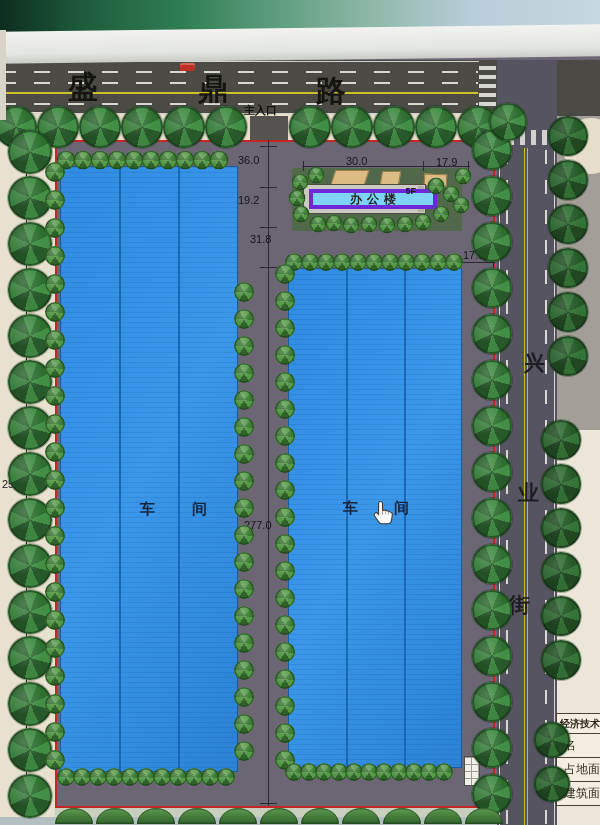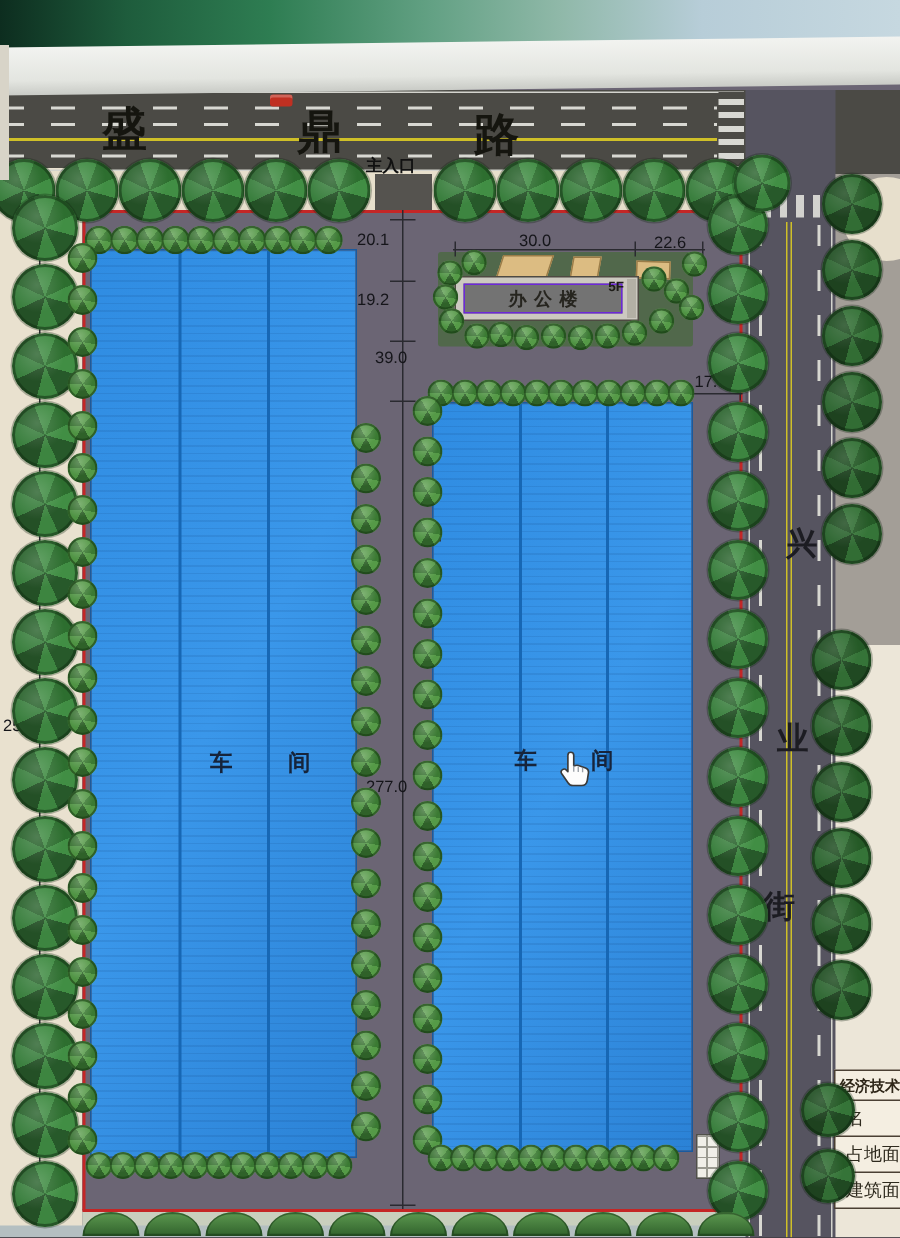--- a/index.html
+++ b/index.html
@@ -51,21 +51,21 @@
   .workshop{position:absolute;background:
       repeating-linear-gradient(180deg,rgba(8,40,90,.10) 0 1px,rgba(255,255,255,0) 1px 5px),
       linear-gradient(120deg,#2f8ce2,#3a97ea 50%,#2b82d6);
       border:1px solid #1a5a9e;box-sizing:border-box;}
   .vline{position:absolute;top:0;width:2px;height:100%;background:#1767b4;}
   .wlabel{position:absolute;font-size:15px;font-weight:bold;color:#16243b;line-height:1;}
   .doormark{position:absolute;background:#2e3138;}
 
   .lawn{left:292px;top:168px;width:170px;height:63px;background:#51684b;border-radius:2px;}
   .office{left:303px;top:184px;width:123px;height:30px;background:#ccc9c0;border:1px solid #4e4a42;box-sizing:border-box;}
-  .office-inner{position:absolute;left:5px;top:4px;width:106px;height:20px;background:#737373;border:1px solid #6d28d9;box-sizing:border-box;
+  .office-inner{position:absolute;left:5px;top:4px;width:128px;height:20px;background:#7dd3fc;border:4px solid #6d28d9;box-sizing:border-box;
      display:flex;align-items:center;justify-content:center;}
   .office-cap{position:absolute;right:1px;top:1px;width:6px;height:26px;background:#b3b0a5;}
   .office-label{font-size:12px;font-weight:bold;color:#26251f;letter-spacing:5px;text-indent:5px;}
   .floors{position:absolute;right:9px;top:1px;font-size:9px;font-weight:bold;color:#1d1c18;}
   .canopy{position:absolute;background:#dcbc82;border:1px solid #9a7c48;box-sizing:border-box;}
 
   
   .dline{position:absolute;background:#2a2a30;}
   .tick{position:absolute;background:#2a2a30;}
   .dimlabel{position:absolute;font-size:11px;color:#15151a;line-height:1;white-space:nowrap;}
@@ -171,31 +171,31 @@
 
   <div class="doormark" style="left:236px;top:402px;width:10px;height:4px;"></div>
   <div class="doormark" style="left:284px;top:357px;width:10px;height:4px;"></div>
 
   <div class="dline" style="left:268px;top:128px;width:1px;height:678px;"></div>
   <div class="tick" style="left:260px;top:146px;width:17px;height:1px;"></div>
   <div class="tick" style="left:260px;top:187px;width:17px;height:1px;"></div>
   <div class="tick" style="left:260px;top:227px;width:17px;height:1px;"></div>
   <div class="tick" style="left:260px;top:267px;width:17px;height:1px;"></div>
   <div class="tick" style="left:260px;top:803px;width:17px;height:1px;"></div>
-  <span class="dimlabel" style="left:238px;top:155px;">20.1</span>
+  <span class="dimlabel" style="left:238px;top:155px;">36.0</span>
   <span class="dimlabel" style="left:238px;top:195px;">19.2</span>
-  <span class="dimlabel" style="left:250px;top:234px;">39.0</span>
+  <span class="dimlabel" style="left:250px;top:234px;">31.8</span>
   <span class="dimlabel" style="left:244px;top:520px;">277.0</span>
 
   <div class="dline" style="left:302px;top:166px;width:168px;height:1px;"></div>
   <div class="tick" style="left:303px;top:161px;width:1px;height:10px;"></div>
   <div class="tick" style="left:423px;top:161px;width:1px;height:10px;"></div>
   <div class="tick" style="left:468px;top:161px;width:1px;height:10px;"></div>
   <span class="dimlabel" style="left:346px;top:156px;">30.0</span>
-  <span class="dimlabel" style="left:436px;top:157px;">22.6</span>
+  <span class="dimlabel" style="left:436px;top:157px;">17.9</span>
 
   <div class="dline" style="left:458px;top:262px;width:37px;height:1px;"></div>
   <div class="tick" style="left:458px;top:257px;width:1px;height:10px;"></div>
   <div class="tick" style="left:493px;top:257px;width:1px;height:10px;"></div>
   <span class="dimlabel" style="left:463px;top:250px;">17.3</span>
 
   <div class="dline" style="left:26px;top:150px;width:1px;height:656px;"></div>
   <div class="tick" style="left:18px;top:455px;width:17px;height:1px;"></div>
   <div class="tick" style="left:18px;top:512px;width:17px;height:1px;"></div>
   <div class="tick" style="left:18px;top:757px;width:17px;height:1px;"></div>

